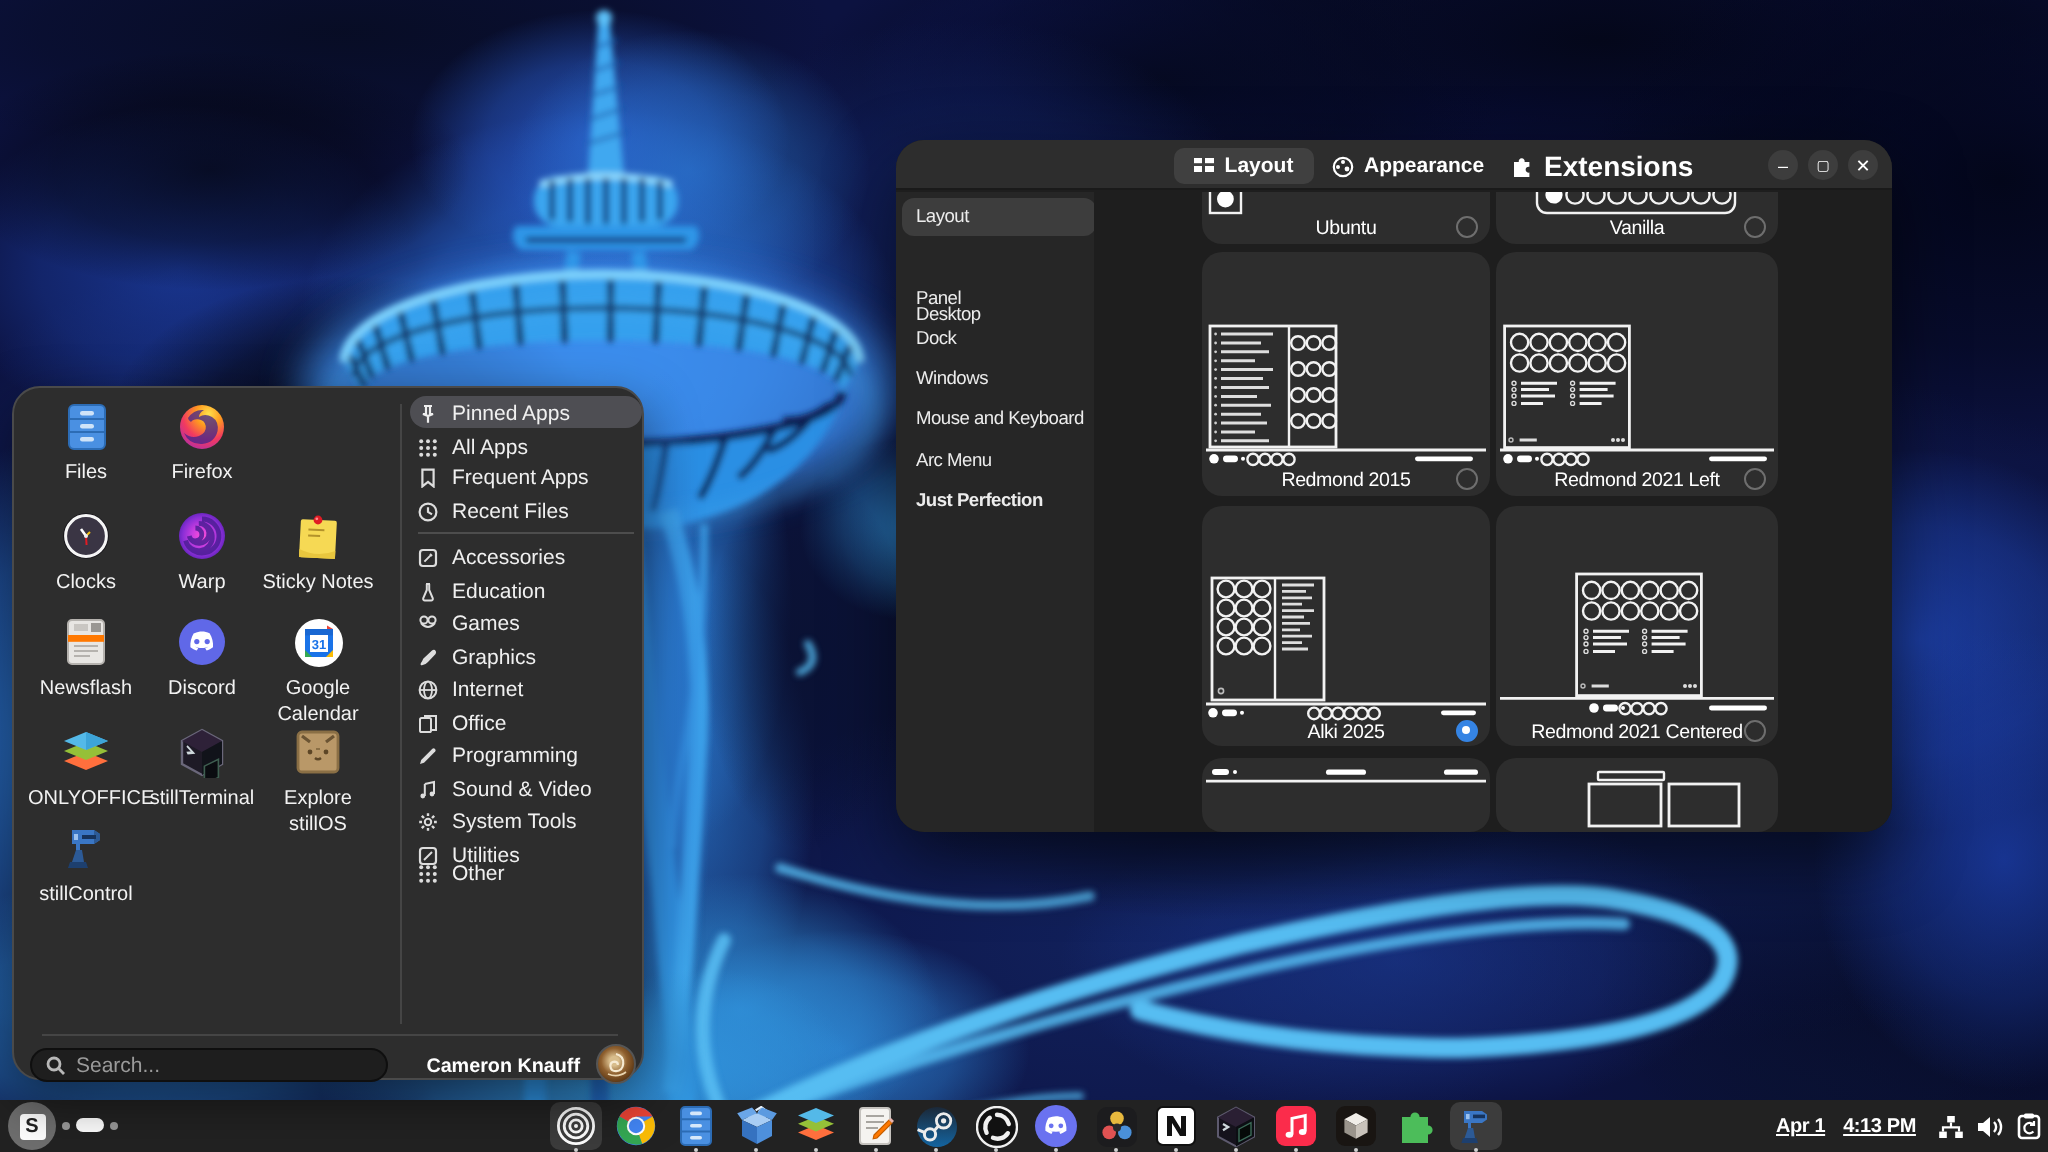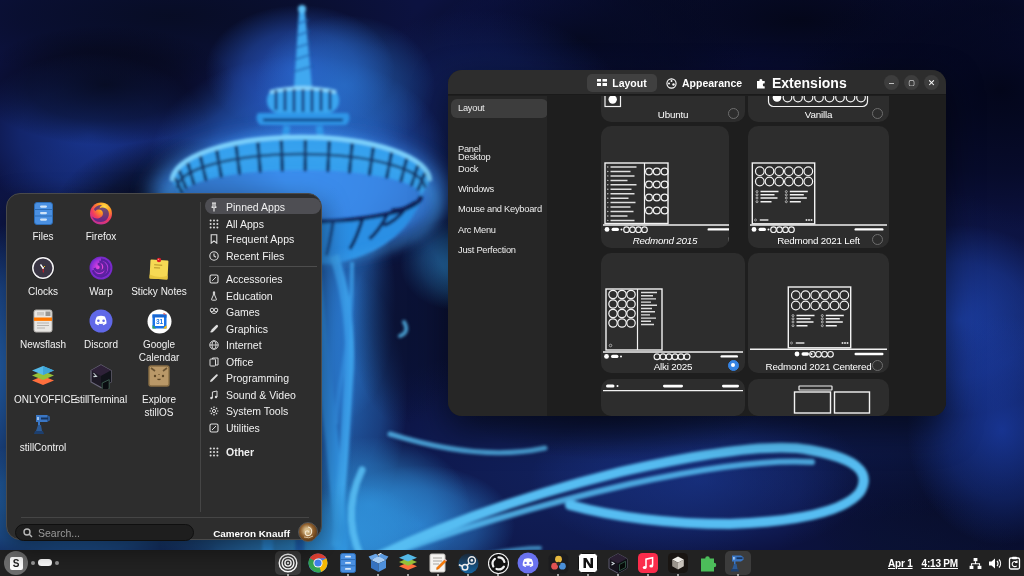--- a/index.html
+++ b/index.html
@@ -695,21 +695,21 @@
             <circle cx="7" cy="7" r="1.2" fill="#ddd"></circle>
           </svg>Sound &amp; Video</div>
       <div class="cat" style="top:204.5px;"><svg width="10" height="10" viewBox="0 0 10 10">
             <circle cx="5" cy="5" r="1.6" stroke="#ddd" stroke-width="1" fill="none"></circle>
             <path d="M5 0.6 V2 M5 8 v1.4 M0.6 5 H2 M8 5 h1.4 M1.9 1.9 L3 3 M7 7 l1.1 1.1 M8.1 1.9 L7 3 M3 7 L1.9 8.1" stroke="#ddd" stroke-width="1.2"></path>
           </svg>System Tools</div>
       <div class="cat" style="top:221px;"><svg width="10" height="10" viewBox="0 0 10 10">
             <rect x="1" y="1" width="8" height="8" rx="1.5" stroke="#ddd" stroke-width="1.1" fill="none"></rect>
             <path d="M3 7 L7 3" stroke="#ddd" stroke-width="1"></path>
           </svg>Utilities</div>
-      <div class="cat" style="top:245px;font-weight:bold;"><svg width="10" height="10" viewBox="0 0 10 10">
+      <div class="cat" style="top:230px;"><svg width="10" height="10" viewBox="0 0 10 10">
             <g fill="#ddd">
               <circle cx="1.6" cy="1.6" r="1"></circle>
               <circle cx="5" cy="1.6" r="1"></circle>
               <circle cx="8.4" cy="1.6" r="1"></circle>
               <circle cx="1.6" cy="5" r="1"></circle>
               <circle cx="5" cy="5" r="1"></circle>
               <circle cx="8.4" cy="5" r="1"></circle>
               <circle cx="1.6" cy="8.4" r="1"></circle>
               <circle cx="5" cy="8.4" r="1"></circle>
               <circle cx="8.4" cy="8.4" r="1"></circle>
@@ -766,21 +766,21 @@
 
     <div class="abs" style="left:0px;top:26px;width:99px;height:320px;background:#262626;"></div>
     <div id="sidebar" class="abs" style="left:3px;top:29px;width:96px;height:290px;">
       <div class="sb sel" style="top:0px;">Layout</div>
       <div class="sb" style="top:20px;margin-top:29px;">Desktop</div>
       <div class="sb" style="top:41px;">Panel</div>
       <div class="sb" style="top:61px;">Dock</div>
       <div class="sb" style="top:81px;">Windows</div>
       <div class="sb" style="top:101px;">Mouse and Keyboard</div>
       <div class="sb" style="top:122px;">Arc Menu</div>
-      <div class="sb" style="top:142px;">Just Perfection</div>
+      <div class="sb" style="top:142px;font-weight:bold;">Just Perfection</div>
     </div>
 
     <div id="content" class="abs" style="left:99px;top:26px;width:399px;height:320px;background:#1e1e1e;overflow:hidden;">
       <div class="card" style="left:54px;top:-94.4px;width:144px;height:120px;">
           <svg class="abs" style="left:0px;top:0px" width="144" height="120" viewBox="0 0 144 120">
 <rect x="4" y="80" width="15.5" height="24.5" fill="none" stroke="#f2f2f2" stroke-width="1.2"></rect>
 <circle cx="11.7" cy="97.5" r="4.2" fill="#fff"></circle>
 </svg>
           <div class="clabel" style="top:106.9px;">Ubuntu</div>
           <div class="radio" style="left:126.5px;top:106px;"></div>
@@ -794,21 +794,21 @@
             <circle cx="60.5" cy="95.5" r="4.3" fill="none" stroke="#f2f2f2" stroke-width="1.2"></circle>
             <circle cx="71" cy="95.5" r="4.3" fill="none" stroke="#f2f2f2" stroke-width="1.2"></circle>
             <circle cx="81.5" cy="95.5" r="4.3" fill="none" stroke="#f2f2f2" stroke-width="1.2"></circle>
             <circle cx="92" cy="95.5" r="4.3" fill="none" stroke="#f2f2f2" stroke-width="1.2"></circle>
             <circle cx="102.5" cy="95.5" r="4.3" fill="none" stroke="#f2f2f2" stroke-width="1.2"></circle>
             <circle cx="113" cy="95.5" r="4.3" fill="none" stroke="#f2f2f2" stroke-width="1.2"></circle>
 </svg>
           <div class="clabel" style="top:106.9px;">Vanilla</div>
           <div class="radio" style="left:124.0px;top:106px;"></div>
         </div>
-      <div class="card" style="left:54px;top:30px;width:128px;height:122px;font-style:italic;">
+      <div class="card" style="left:54px;top:30px;width:144px;height:122px;">
           <svg class="abs" style="left:0px;top:0px" width="144" height="122" viewBox="0 0 144 122">
 <rect x="4" y="37" width="63" height="60.5" fill="none" stroke="#f2f2f2" stroke-width="1.4"></rect>
 <path d="M43.5 37 V97.5" stroke="#f2f2f2" stroke-width="1.2"></path>
 <path d="M9.5 41.0 h26 M9.5 45.5 h20 M9.5 49.9 h24 M9.5 54.4 h17 M9.5 58.8 h26 M9.5 63.2 h21 M9.5 67.7 h24 M9.5 72.2 h18 M9.5 76.6 h25 M9.5 81.1 h20 M9.5 85.5 h23 M9.5 90.0 h17 M9.5 94.4 h24" stroke="#f2f2f2" stroke-width="1.5" fill="none" opacity="0.9"></path>
             <circle cx="6.8" cy="41.0" r="0.7" fill="#ccc"></circle>
             <circle cx="6.8" cy="45.5" r="0.7" fill="#ccc"></circle>
             <circle cx="6.8" cy="49.9" r="0.7" fill="#ccc"></circle>
             <circle cx="6.8" cy="54.4" r="0.7" fill="#ccc"></circle>
             <circle cx="6.8" cy="58.8" r="0.7" fill="#ccc"></circle>
             <circle cx="6.8" cy="63.2" r="0.7" fill="#ccc"></circle>

